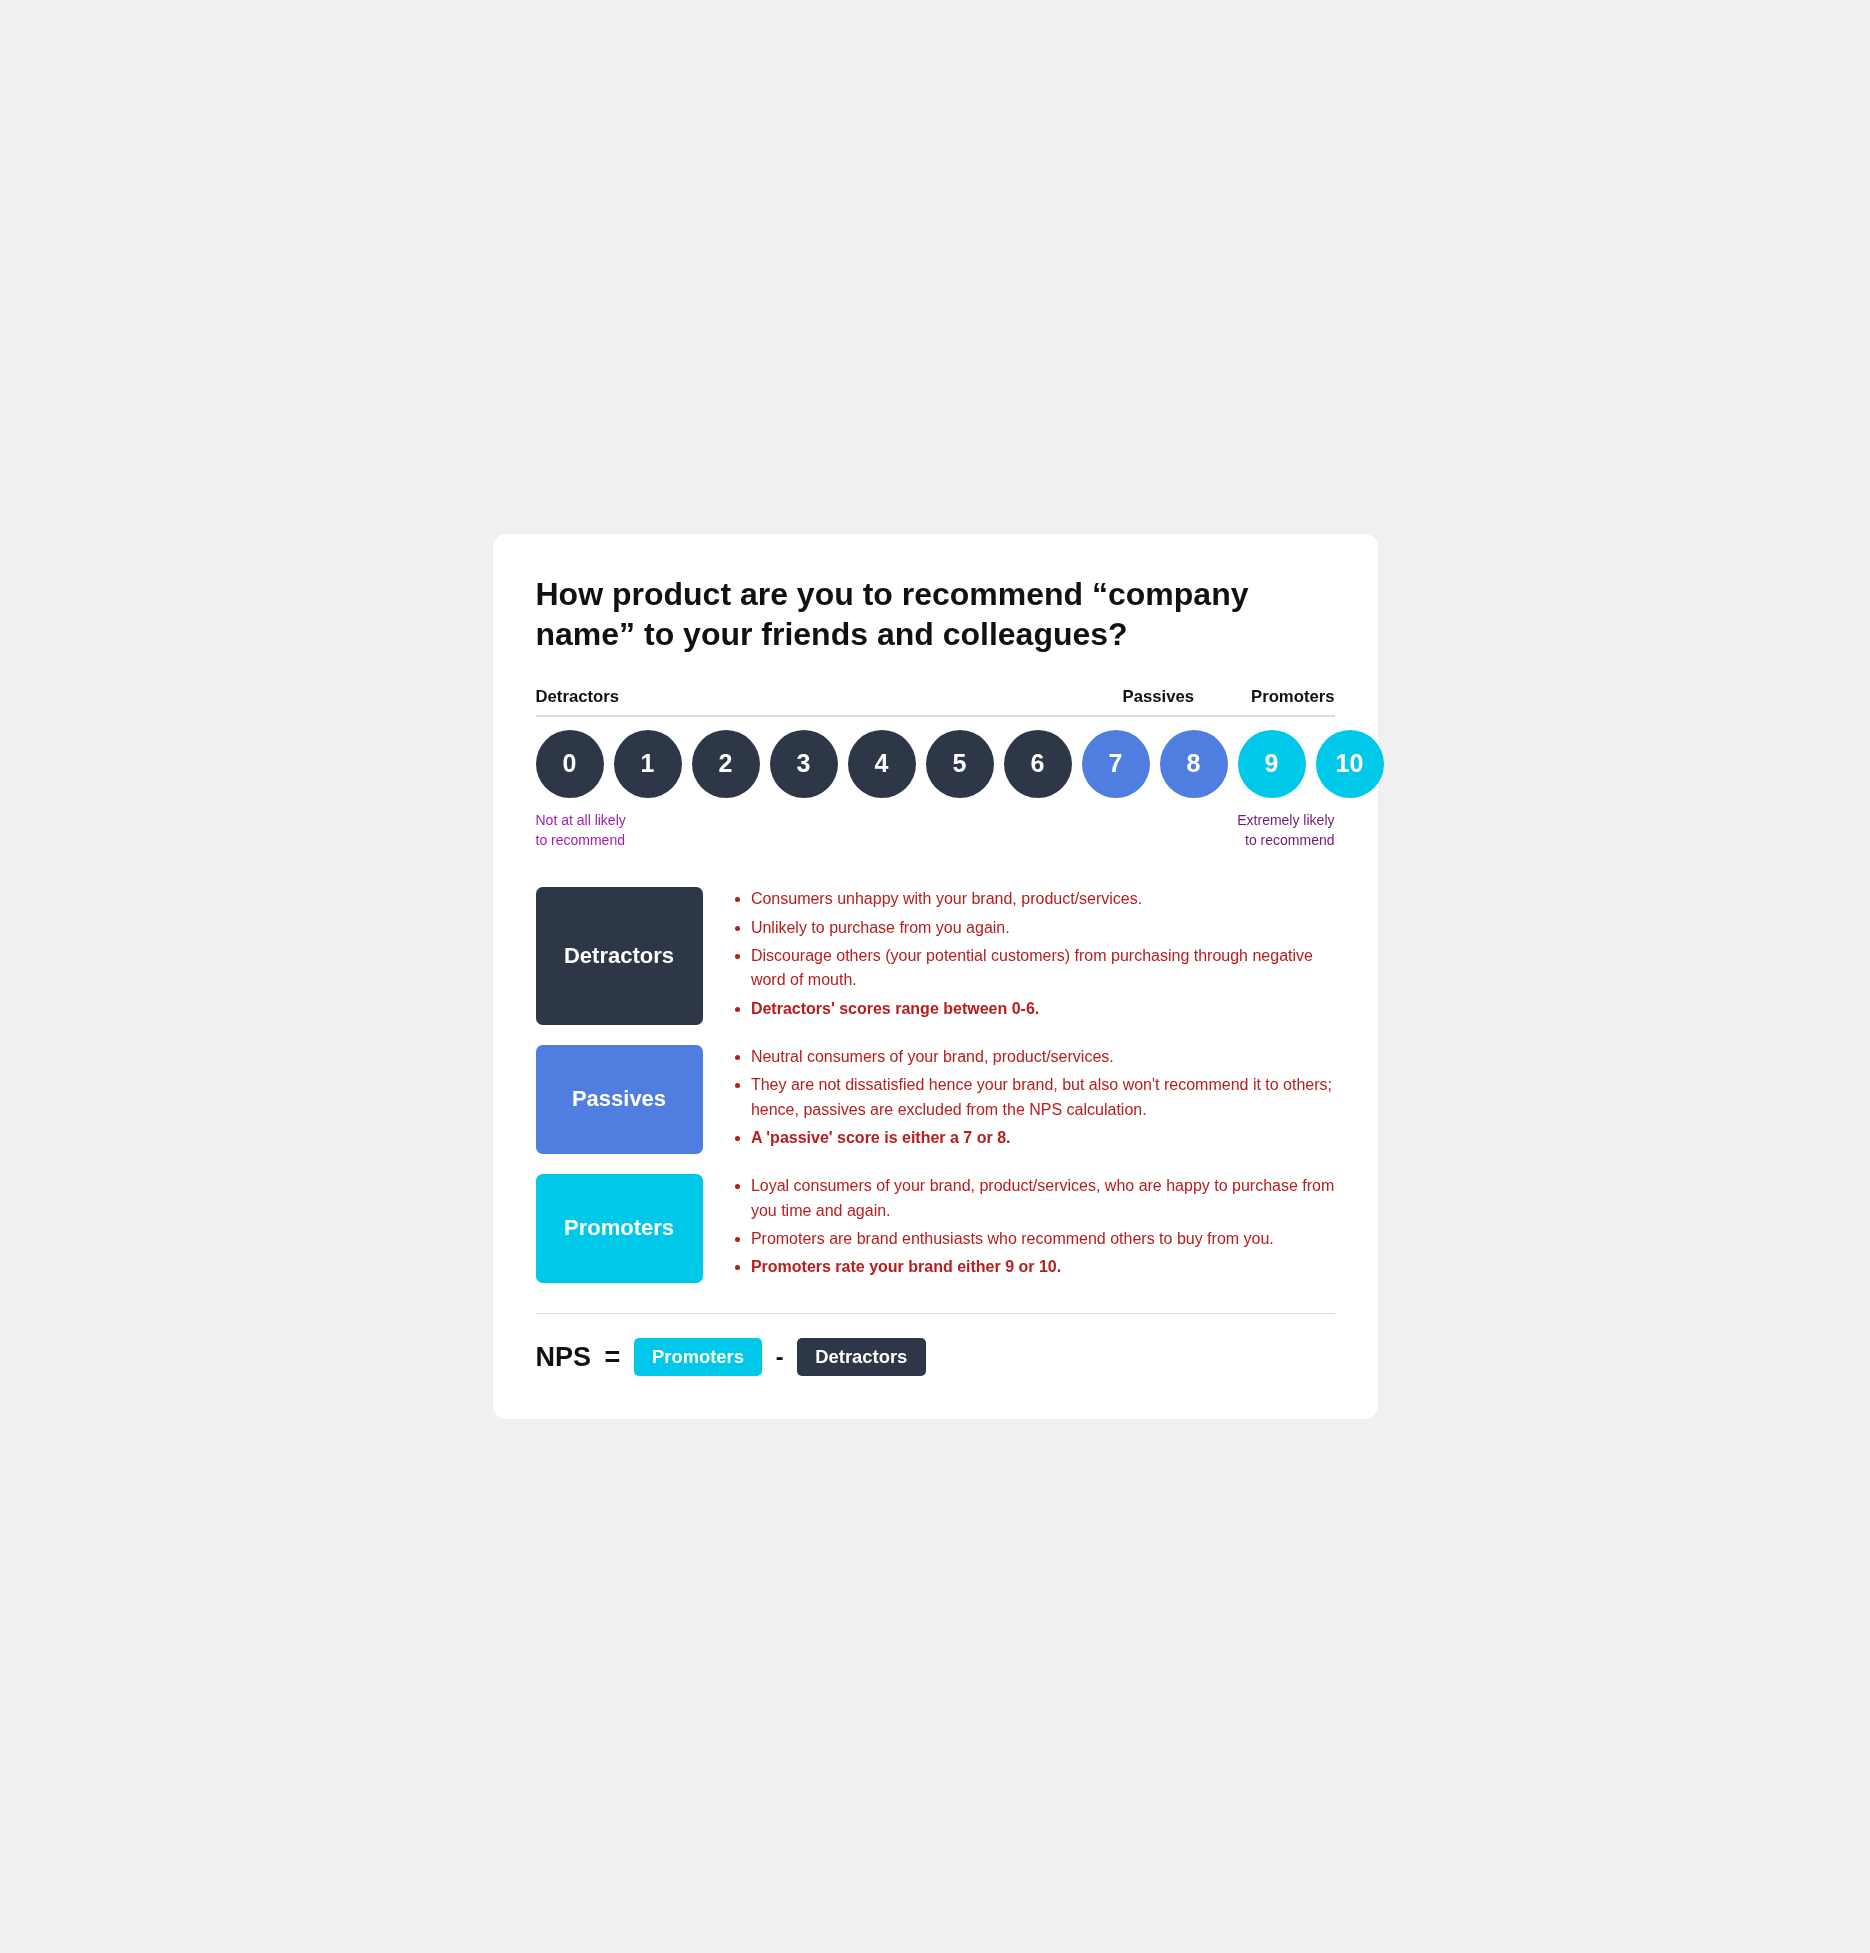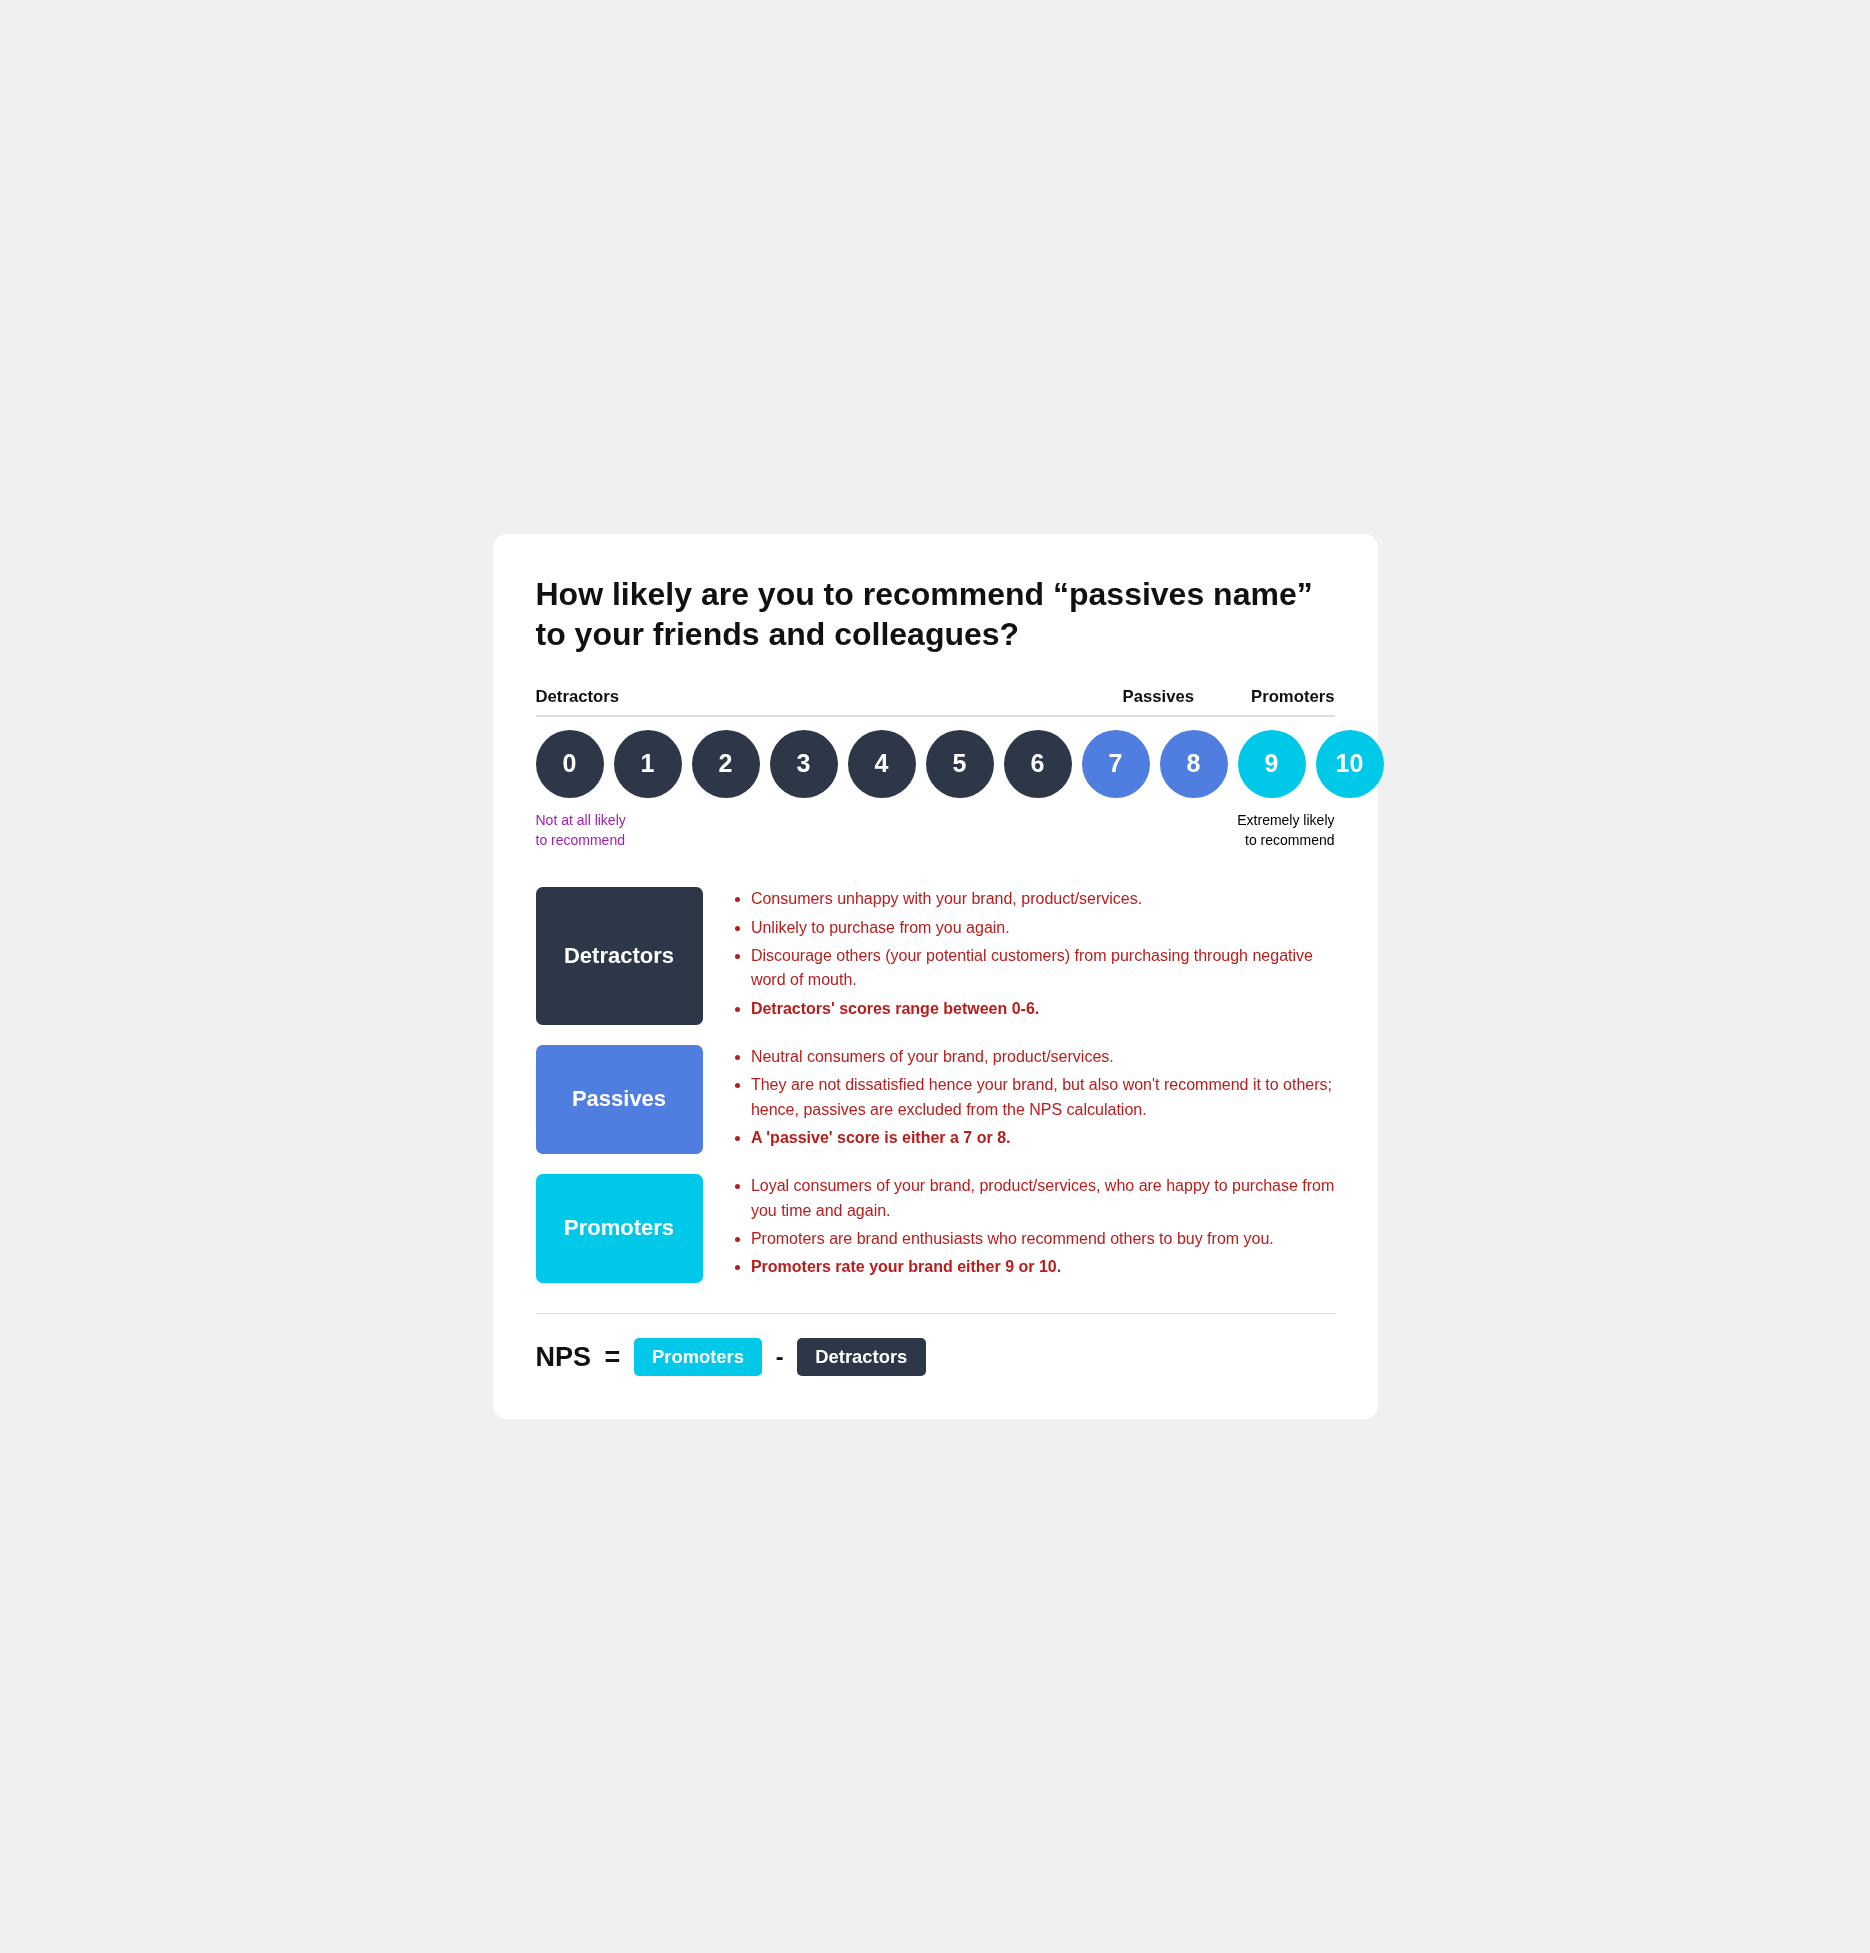--- a/index.html
+++ b/index.html
@@ -58,21 +58,21 @@
       margin-bottom: 37px;
     }
     .scale-label-left {
       font-size: 14px;
       color: #a21caf;
       font-weight: 400;
       line-height: 1.4;
     }
     .scale-label-right {
       font-size: 14px;
-      color: #000000;
+      color: #701a75;
       font-weight: 400;
       line-height: 1.4;
       text-align: right;
     }
     
     .category-block {
       display: flex;
       gap: 30px;
       margin-bottom: 20px;
       align-items: stretch;
@@ -173,21 +173,21 @@
       font-weight: 800;
       font-size: 16.7px;
       color: #111111;
     }
   </style>
 </head>
 <body>
 
 <div class="card">
 
-  <div class="main-title">How likely are you to recommend “passives name” to your friends and colleagues?</div>
+  <div class="main-title">How product are you to recommend “company name” to your friends and colleagues?</div>
 
   <div class="top-labels-row">
     <span class="top-label-detractors">Detractors</span>
     <span class="top-label-spacer"></span>
     <span class="top-label-passives">Passives</span>
     <span class="top-label-promoters">Promoters</span>
   </div>
 
   <div class="divider-line"></div>
 

